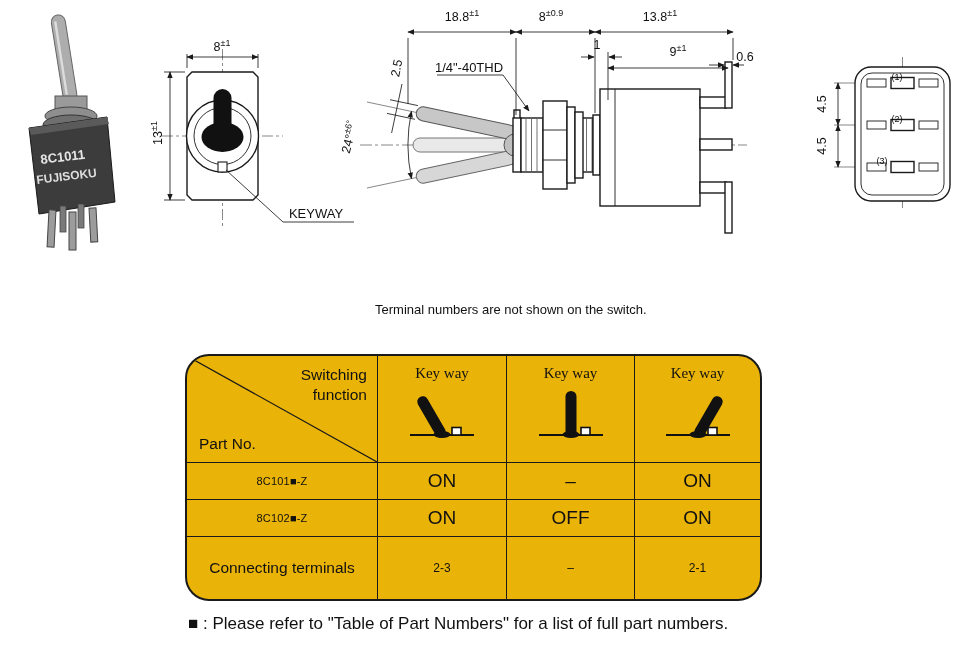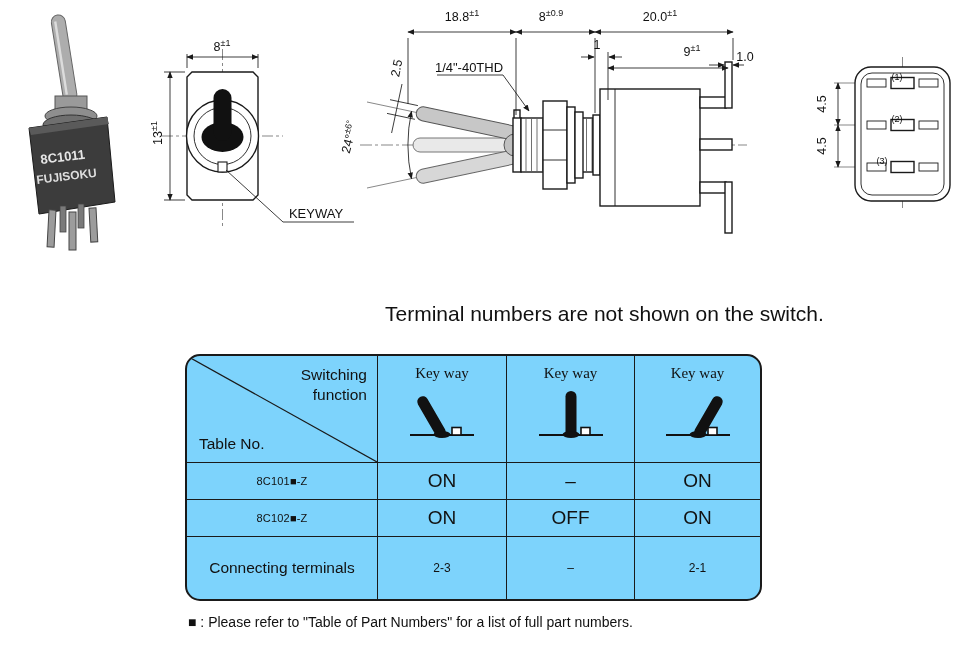--- a/index.html
+++ b/index.html
@@ -22,25 +22,25 @@
   .dim {
     position:absolute; font-size:12.5px; white-space:nowrap; line-height:1;
     transform:translate(-50%,-50%); color:#111; background:transparent;
   }
   .dim sup { font-size:9px; }
   .dim.r90 { transform:translate(-50%,-50%) rotate(-90deg); }
   .dim.r78 { transform:translate(-50%,-50%) rotate(-78deg); }
   .dim.r75 { transform:translate(-50%,-50%) rotate(-75deg); }
   .dim.small { font-size:9px; }
   .dim.md { font-size:13px; }
-  .tnote { position:absolute; left:385px; top:302px; font-size:21px; }
+  .tnote { position:absolute; left:375px; top:302px; font-size:13px; }
   
   .swtable {
     position:absolute; left:185px; top:354px; width:577px; height:247px;
-    border:2px solid #1a1a1a; border-radius:15px; overflow:hidden; background:#7dd3fc;
+    border:2px solid #1a1a1a; border-radius:24px; overflow:hidden; background:#eab308;
     display:grid; grid-template-columns:190px 129px 128px 1fr;
     grid-template-rows:106px 37px 37px 1fr;
   }
   .cell { display:flex; align-items:center; justify-content:center; }
   .bl { border-left:1.2px solid #1a1a1a; }
   .bt { border-top:1.2px solid #1a1a1a; }
   .corner { position:relative; }
   .diag { position:absolute; inset:0; width:100%; height:100%; }
   .sf-label { position:absolute; top:9px; right:10px; width:92px; text-align:right; font-size:15.5px; line-height:1.3; }
   .pn-label { position:absolute; bottom:9px; left:12px; font-size:15.5px; }
@@ -48,21 +48,21 @@
   .kw-label { font-size:15px;font-family:Liberation Serif, serif; }
   .kw-icon { width:80px; height:58px; margin-top:3px; }
   .ibase { stroke:#111; stroke-width:2.2; }
   .inotch { fill:#fff; stroke:#111; stroke-width:1.6; }
   .part-cell { font-weight:normal; font-size:11px; letter-spacing:0.2px; }
   .part-cell.plain { font-weight:normal; font-size:15.5px; letter-spacing:0;text-align:right; }
   .val-cell { font-size:19px; }
   .val-cell.num { font-size:12px; }
   .footnote {
     position:absolute; left:188px; top:612px; width:594px;
-    font-size:14px; line-height:1.45; padding-left:40px; text-indent:-40px;
+    font-size:17px; line-height:1.45; padding-left:40px; text-indent:-40px;
   }
 </style>
 </head>
 <body>
 
 <svg class="draw" style="left:5px;top:10px" width="115" height="245" viewBox="0 0 115 245">
   <g transform="rotate(-9 66 92)">
     <rect x="59" y="4" width="14" height="88" rx="7" fill="#adadad" stroke="#666" stroke-width="1"></rect>
     <line x1="63" y1="10" x2="63" y2="84" stroke="#dcdcdc" stroke-width="2.4"></line>
   </g>
@@ -218,44 +218,44 @@
   <line x1="28" y1="38" x2="28" y2="80" class="dline" marker-start="url(#ta)" marker-end="url(#ta)"></line>
   <line x1="28" y1="80" x2="28" y2="122" class="dline" marker-start="url(#ta)" marker-end="url(#ta)"></line>
 </svg>
 
 <div class="dim" style="left:222px;top:46px"><span>8</span><sup>±1</sup></div>
 <div class="dim r90" style="left:157px;top:133px"><span>13</span><sup>±1</sup></div>
 <div class="dim md" style="left:316px;top:213px">KEYWAY</div>
 
 <div class="dim" style="left:462px;top:16px"><span>18.8</span><sup>±1</sup></div>
 <div class="dim" style="left:551px;top:16px"><span>8</span><sup>±0.9</sup></div>
-<div class="dim" style="left:660px;top:16px"><span>20.0</span><sup>±1</sup></div>
+<div class="dim" style="left:660px;top:16px"><span>13.8</span><sup>±1</sup></div>
 <div class="dim" style="left:597px;top:44px"><span>1</span><sup></sup></div>
-<div class="dim" style="left:692px;top:51px"><span>9</span><sup>±1</sup></div>
-<div class="dim" style="left:745px;top:56px"><span>1.0</span><sup></sup></div>
+<div class="dim" style="left:678px;top:51px"><span>9</span><sup>±1</sup></div>
+<div class="dim" style="left:745px;top:56px"><span>0.6</span><sup></sup></div>
 <div class="dim r78" style="left:396px;top:68px"><span>2.5</span><sup></sup></div>
 <div class="dim r75" style="left:349px;top:137px"><span>24°</span><sup>±6°</sup></div>
 <div class="dim md" style="left:469px;top:67px">1/4"-40THD</div>
 
 <div class="dim r90" style="left:821px;top:104px"><span>4.5</span><sup></sup></div>
 <div class="dim r90" style="left:821px;top:146px"><span>4.5</span><sup></sup></div>
 <div class="dim small" style="left:897px;top:77px">(1)</div>
 <div class="dim small" style="left:897px;top:119px">(2)</div>
 <div class="dim small" style="left:882px;top:161px">(3)</div>
 
 <div class="tnote">Terminal numbers are not shown on the switch.</div>
 
 <div class="swtable">
 
   <div class="cell corner">
     <svg class="diag" viewBox="0 0 100 100" preserveAspectRatio="none">
       <line x1="0" y1="0" x2="100" y2="100" stroke="#1a1a1a" stroke-width="1.2" vector-effect="non-scaling-stroke"></line>
     </svg>
     <div class="sf-label">Switching function</div>
-    <div class="pn-label">Table No.</div>
+    <div class="pn-label">Part No.</div>
   </div>
   <div class="cell kw-cell bl">
     <div class="kw-label">Key way</div>
     <svg class="kw-icon" viewBox="0 0 80 58">
       <line x1="8" y1="50" x2="72" y2="50" class="ibase"></line>
       <rect x="50" y="42.5" width="9" height="7.5" class="inotch"></rect>
       <g transform="rotate(-30 40 50)">
           <rect x="34.5" y="6" width="11" height="46" rx="5.5" class="blackfill"></rect>
         </g>
       <ellipse cx="40" cy="49.5" rx="8.5" ry="3.5" class="blackfill"></ellipse>

